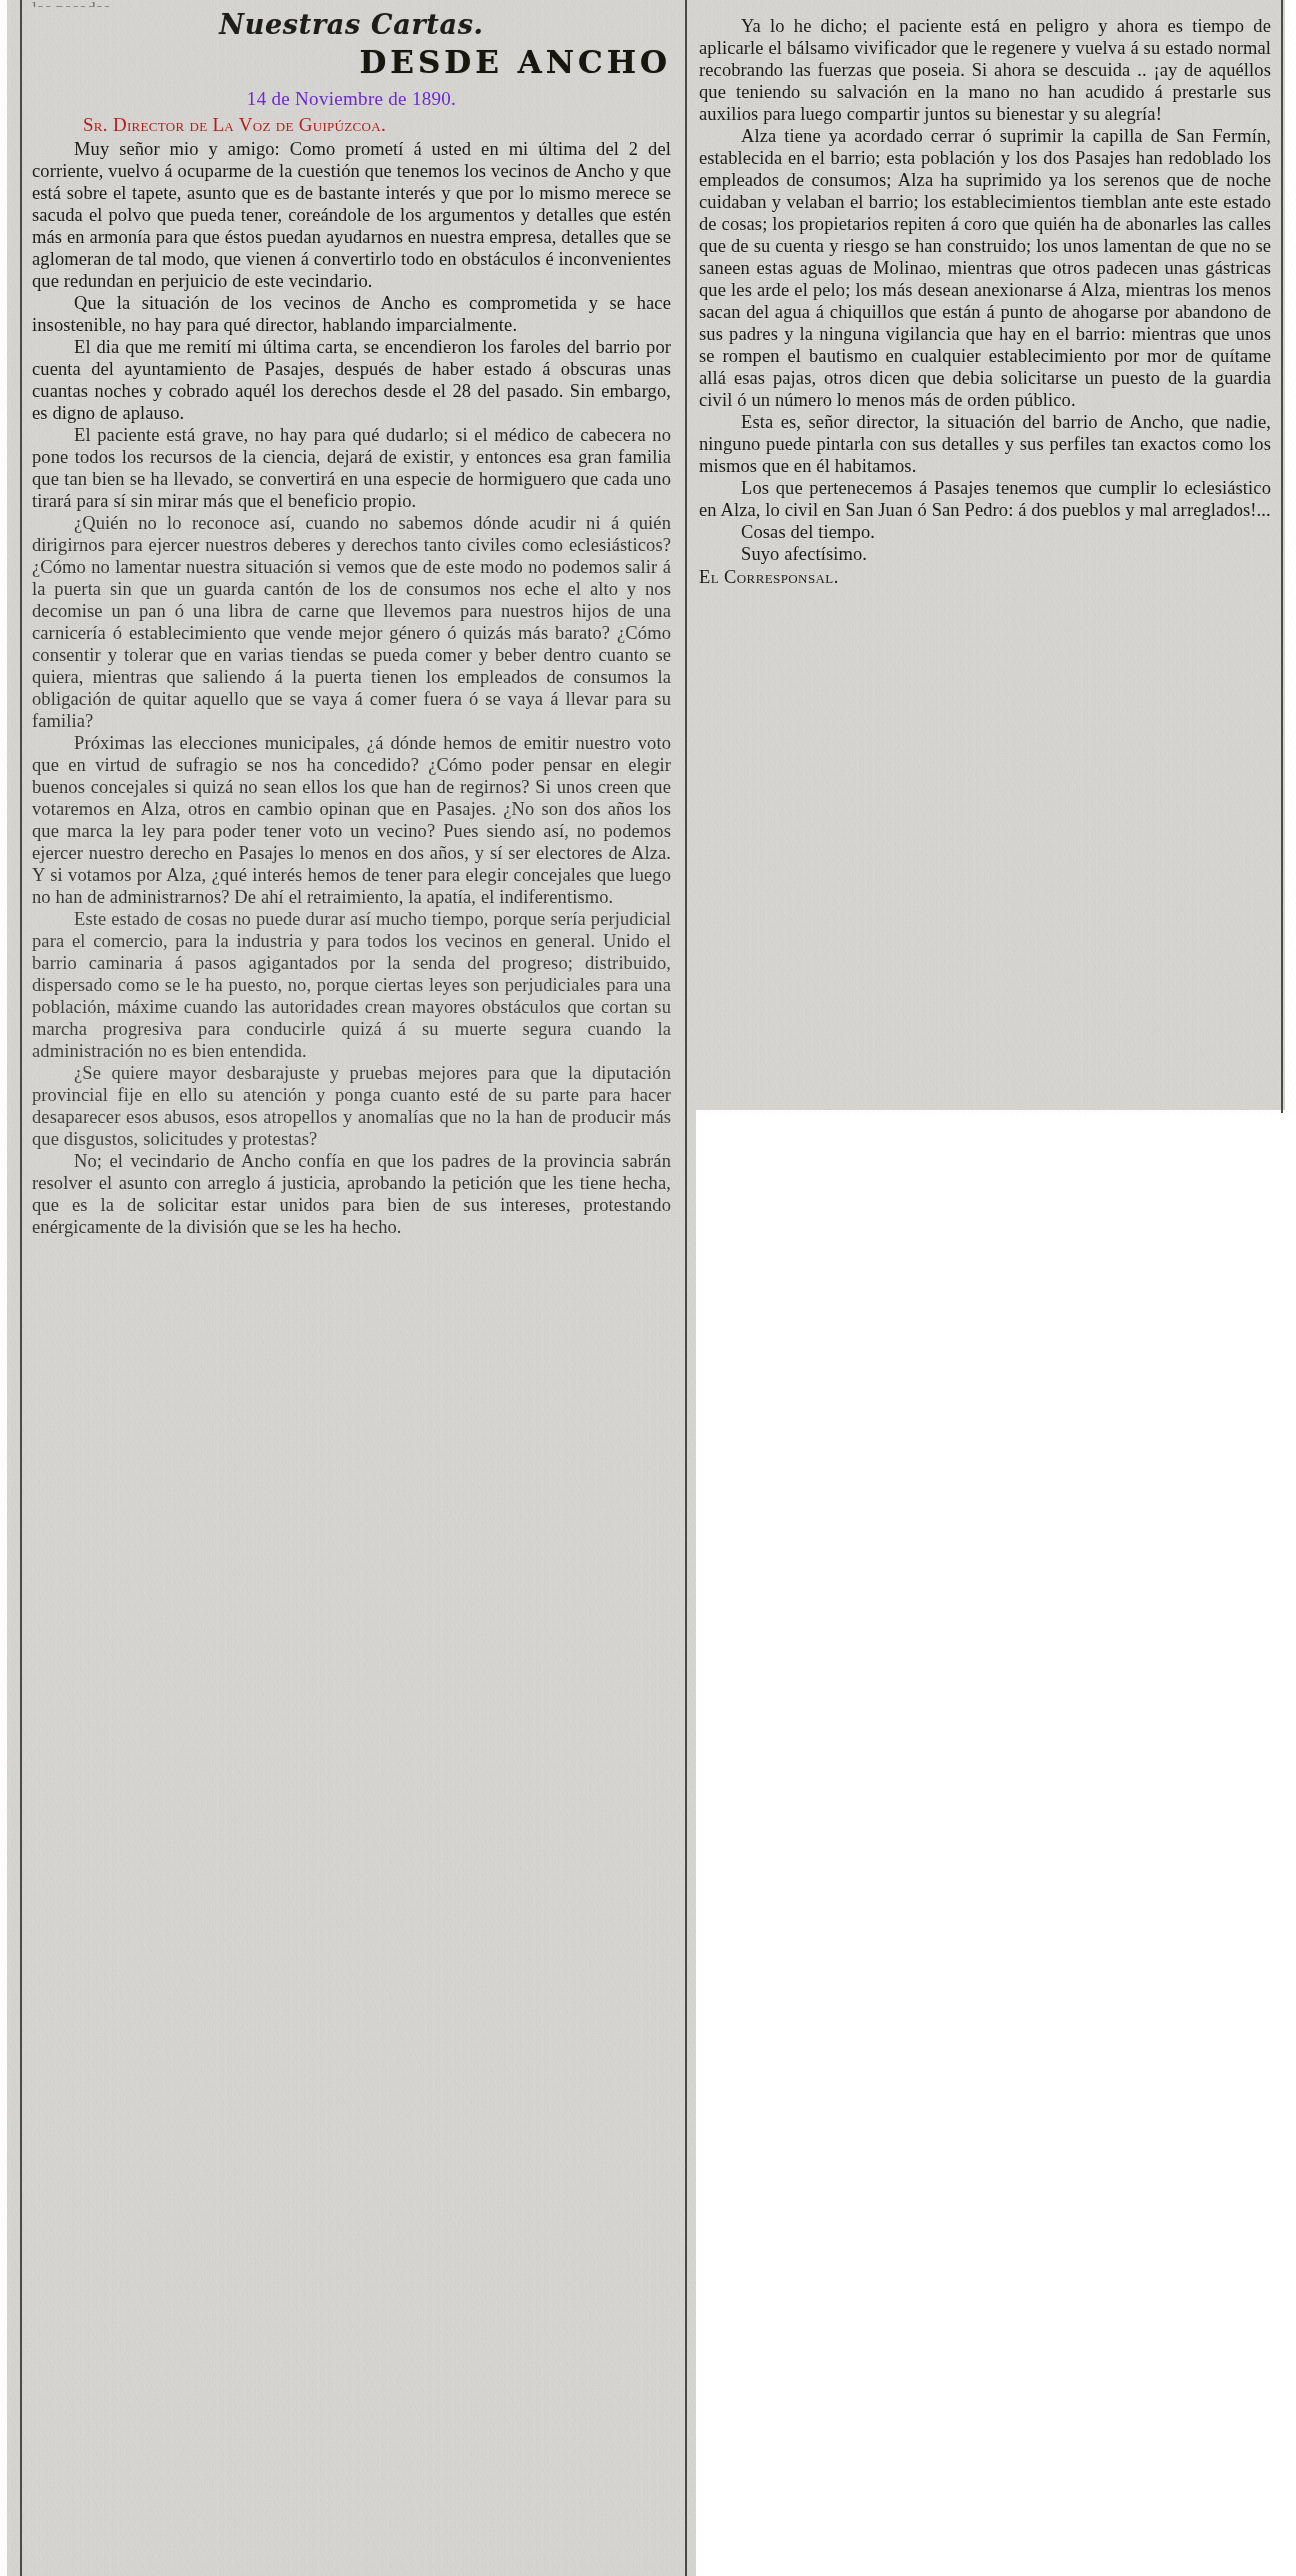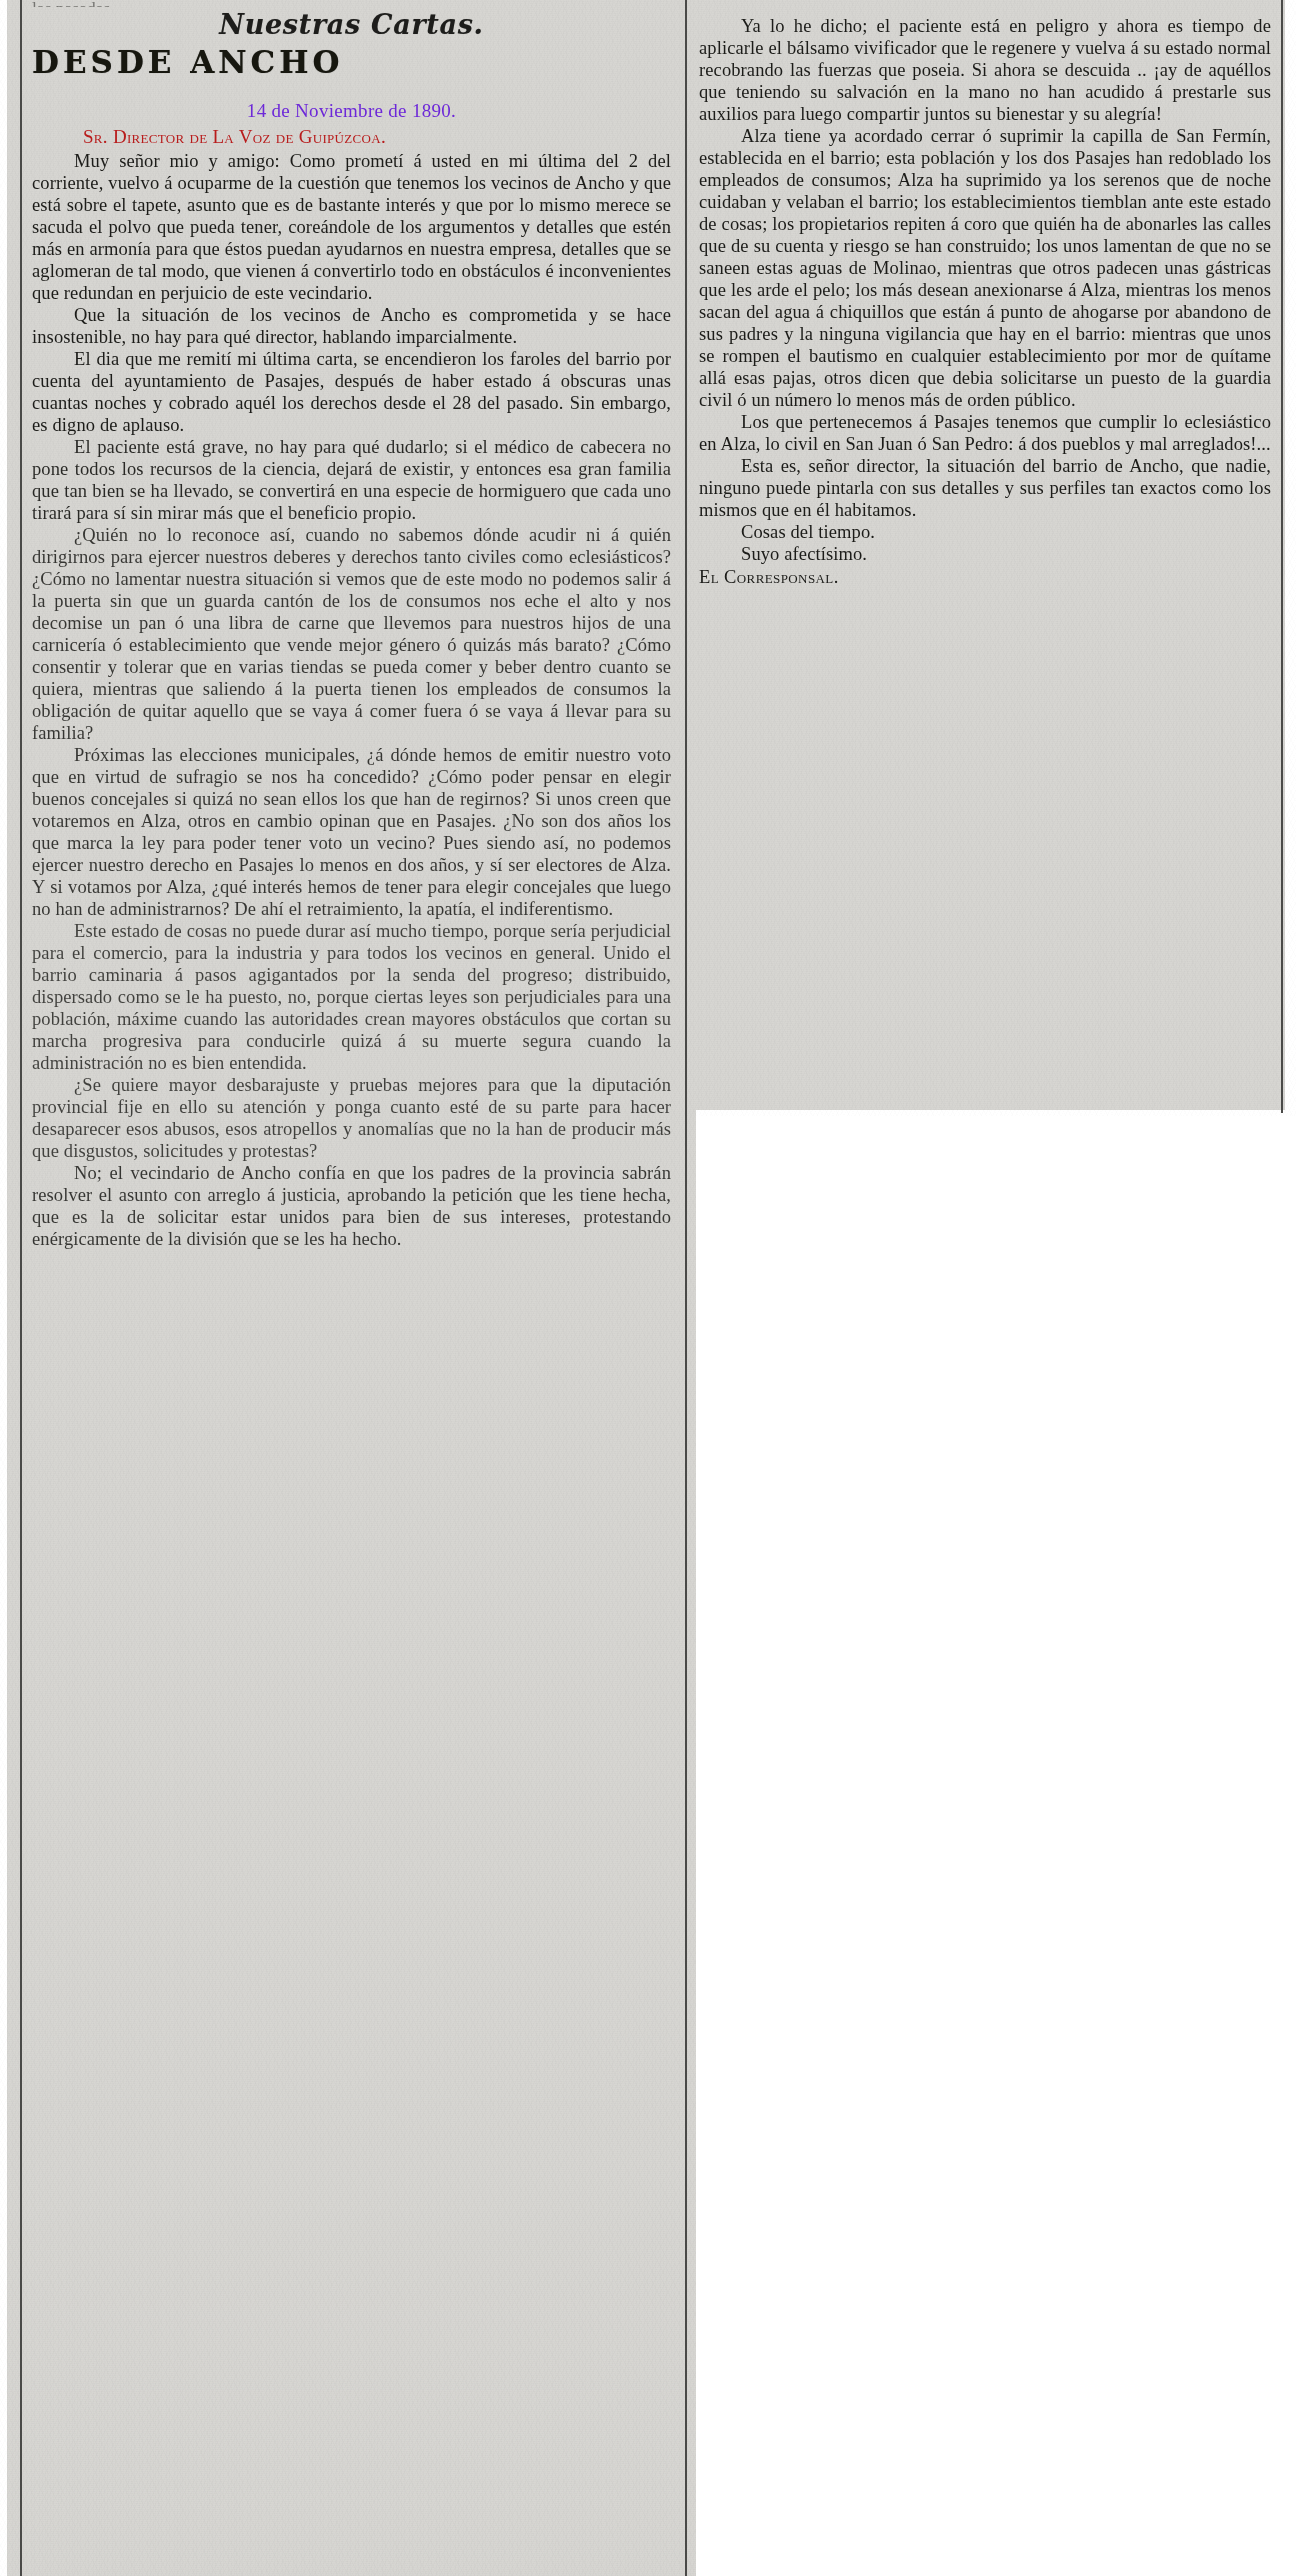--- a/index.html
+++ b/index.html
@@ -79,27 +79,27 @@
     font-family: "DejaVu Serif", serif;
     font-weight: bold;
     font-style: italic;
     font-size: 27px;
     letter-spacing: 0.7px;
     color: #1d1d1b;
     margin: 0 0 1.3px 0;
     text-shadow: 0 0 0.7px rgba(0,0,0,0.35);
   }
   .headline {
-    text-align: left;
+    text-align: right;
     font-family: "DejaVu Serif", serif;
     font-weight: bold;
     font-size: 31px;
     letter-spacing: 4px;
     color: #17170f;
-    margin: 4px 0 20px 0;
+    margin: 4px 0 8px 0;
     text-shadow: 0 0 0.7px rgba(0,0,0,0.5);
   }
   .dateline {
     text-align: center;
     font-size: 19px;
     color: #6d28d9;
     margin: 1.3px 0 4px 0;
     letter-spacing: 0.3px;
   }
   .salutation {
@@ -208,22 +208,22 @@
     <p class="para fade-3">Este estado de cosas no puede durar así mucho tiempo, porque sería perjudicial para el comercio, para la industria y para todos los vecinos en general. Unido el barrio caminaria á pasos agigantados por la senda del progreso; distribuido, dispersado como se le ha puesto, no, porque ciertas leyes son perjudiciales para una población, máxime cuando las autoridades crean mayores obstáculos que cortan su marcha progresiva para conducirle quizá á su muerte segura cuando la administración no es bien entendida.</p>
     <p class="para fade-3">¿Se quiere mayor desbarajuste y pruebas mejores para que la diputación provincial fije en ello su atención y ponga cuanto esté de su parte para hacer desaparecer esos abusos, esos atropellos y anomalías que no la han de producir más que disgustos, solicitudes y protestas?</p>
     <p class="para fade-2">No; el vecindario de Ancho confía en que los padres de la provincia sabrán resolver el asunto con arreglo á justicia, aprobando la petición que les tiene hecha, que es la de solicitar estar unidos para bien de sus intereses, protestando enérgicamente de la división que se les ha hecho.</p>
 
   </div>
 
   <div class="column" id="col-right">
 
     <p class="para">Ya lo he dicho; el paciente está en peligro y ahora es tiempo de aplicarle el bálsamo vivificador que le regenere y vuelva á su estado normal recobrando las fuerzas que poseia. Si ahora se descuida .. ¡ay de aquéllos que teniendo su salvación en la mano no han acudido á prestarle sus auxilios para luego compartir juntos su bienestar y su alegría!</p>
     <p class="para">Alza tiene ya acordado cerrar ó suprimir la capilla de San Fermín, establecida en el barrio; esta población y los dos Pasajes han redoblado los empleados de consumos; Alza ha suprimido ya los serenos que de noche cuidaban y velaban el barrio; los establecimientos tiemblan ante este estado de cosas; los propietarios repiten á coro que quién ha de abonarles las calles que de su cuenta y riesgo se han construido; los unos lamentan de que no se saneen estas aguas de Molinao, mientras que otros padecen unas gástricas que les arde el pelo; los más desean anexionarse á Alza, mientras los menos sacan del agua á chiquillos que están á punto de ahogarse por abandono de sus padres y la ninguna vigilancia que hay en el barrio: mientras que unos se rompen el bautismo en cualquier establecimiento por mor de quítame allá esas pajas, otros dicen que debia solicitarse un puesto de la guardia civil ó un número lo menos más de orden público.</p>
+    <p class="para">Esta es, señor director, la situación del barrio de Ancho, que nadie, ninguno puede pintarla con sus detalles y sus perfiles tan exactos como los mismos que en él habitamos.</p>
     <p class="para">Los que pertenecemos á Pasajes tenemos que cumplir lo eclesiástico en Alza, lo civil en San Juan ó San Pedro: á dos pueblos y mal arreglados!...</p>
-    <p class="para">Esta es, señor director, la situación del barrio de Ancho, que nadie, ninguno puede pintarla con sus detalles y sus perfiles tan exactos como los mismos que en él habitamos.</p>
     <p class="para">Cosas del tiempo.</p>
     <p class="para">Suyo afectísimo.</p>
 
     <p class="sig smallcaps">El Corresponsal.</p>
 
   </div>
 
   <div id="grain"></div>
   <div id="grain-mask"></div>
 

